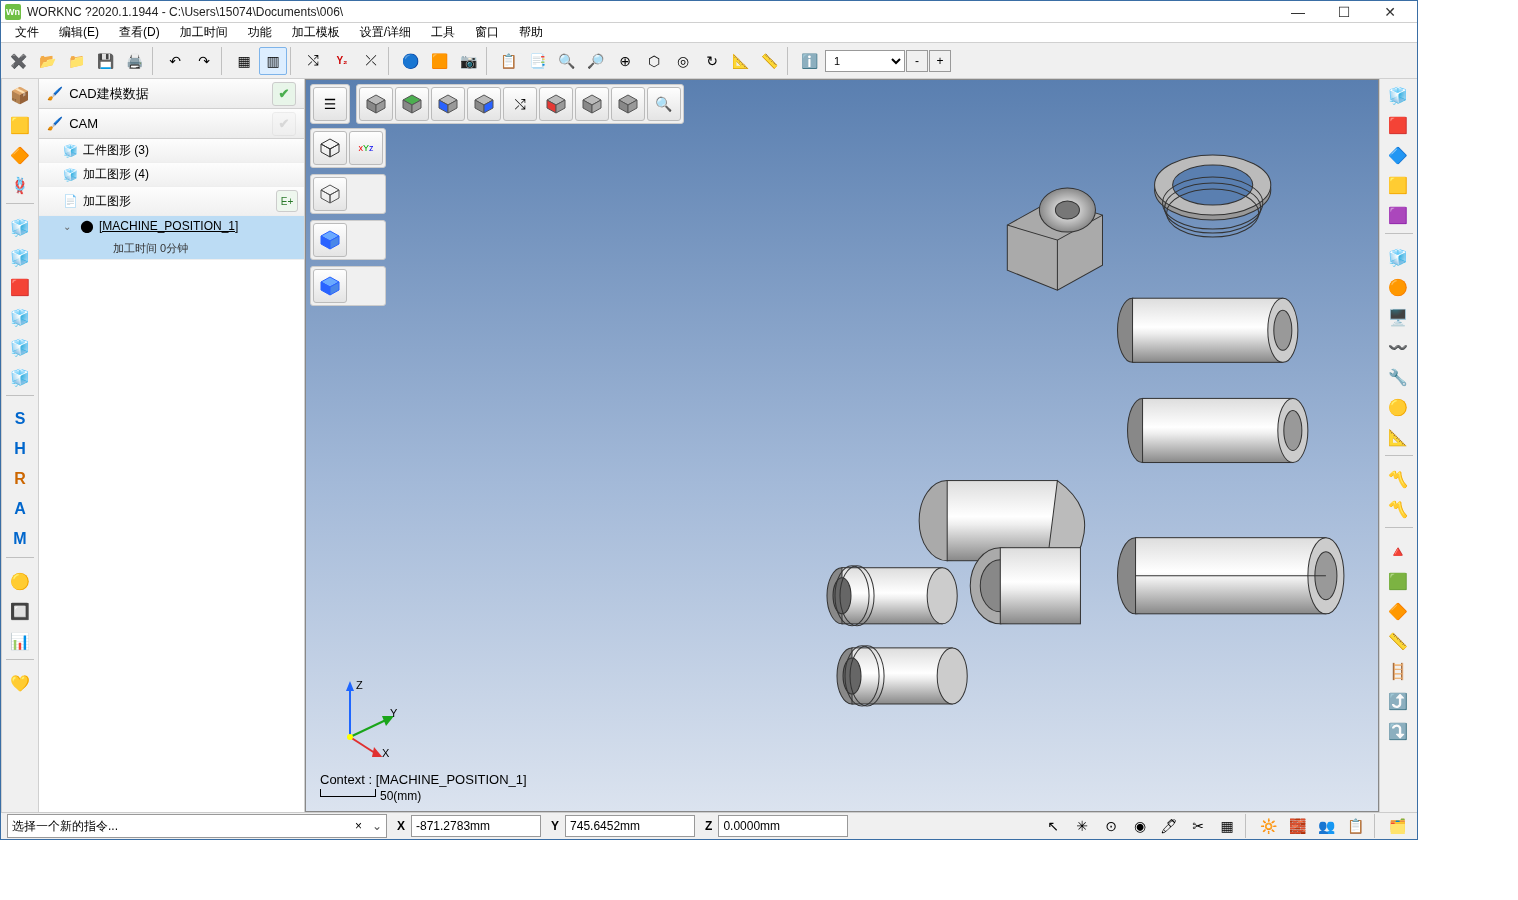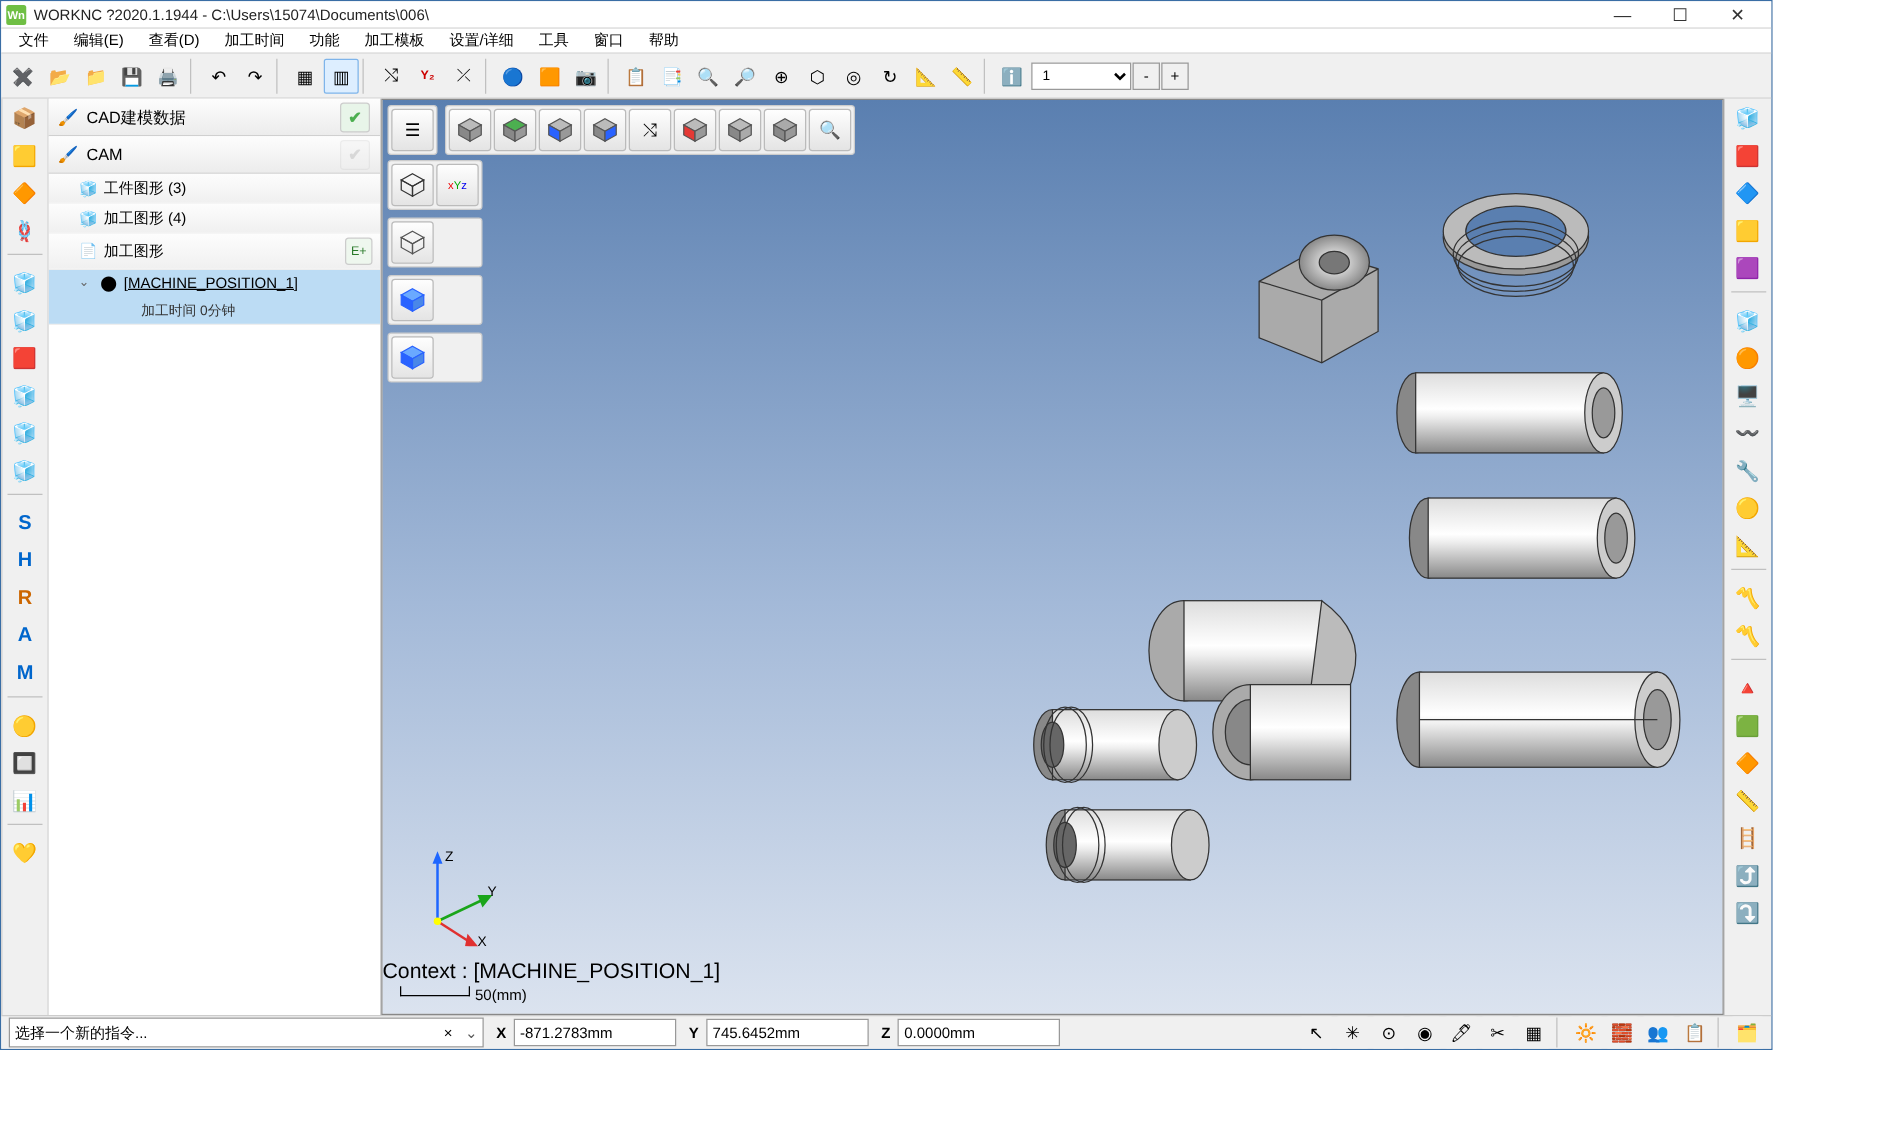--- a/index.html
+++ b/index.html
@@ -39,21 +39,21 @@
 .tree-row .ttl { font-weight: normal; text-decoration: underline; }
 .tree-row .sub { font-size: 11px; color: #555; margin-left: 32px; }
 .viewport-wrap { flex: 1; display: flex; flex-direction: column; position: relative; background: #fff; }
 .viewport-toolbar-row { position: absolute; top: 4px; left: 4px; display: flex; gap: 6px; z-index: 5; }
 .vp-btn-group { display: flex; gap: 2px; background: #f0f0f0; padding: 2px; border: 1px solid #ccc; border-radius: 3px; }
 .vp-btn { width: 34px; height: 34px; border: 1px solid #bbb; background: linear-gradient(#fefefe, #e4e4e4); display: flex; align-items: center; justify-content: center; cursor: pointer; border-radius: 3px; font-size: 14px; }
 .vp-col2 { position: absolute; top: 48px; left: 4px; display: flex; flex-direction: column; gap: 6px; z-index: 5; }
 .vp-col2 .vp-btn-group { flex-direction: row; }
 .viewport { position: absolute; top: 0; left: 0; right: 0; bottom: 0; background: linear-gradient(#5a7fb0 0%, #a3b9d8 55%, #dbe3ef 100%); border: 1px solid #888; overflow: hidden; }
 .axis-gizmo { position: absolute; left: 24px; bottom: 54px; width: 80px; height: 80px; }
-.context-lbl { position: absolute; left: 0; bottom: 24px; font-size: 17px; color: #000; }
+.context-lbl { position: absolute; left: 14px; bottom: 24px; font-size: 13px; color: #000; }
 .scale-lbl { position: absolute; left: 74px; bottom: 8px; font-size: 12px; color: #000; text-align: right; }
 .scale-bar { position: absolute; left: 14px; bottom: 14px; width: 56px; height: 8px; border-left: 1px solid #000; border-right: 1px solid #000; border-bottom: 1px solid #000; }
 .statusbar { height: 27px; background: #f0f0f0; display: flex; align-items: center; padding: 2px 6px; gap: 6px; border-top: 1px solid #ccc; font-size: 12px; }
 .status-combo { flex: 0 0 380px; height: 24px; display: flex; align-items: center; border: 1px solid #999; background: #fff; padding: 0 4px; }
 .status-combo .x { margin-left: auto; margin-right: 10px; cursor: pointer; }
 .status-combo .dd { cursor: pointer; color: #555; }
 .coord-group { display: flex; align-items: center; gap: 2px; }
 .coord-lbl { font-weight: bold; padding: 0 4px; }
 .coord-inp { width: 130px; height: 22px; border: 1px solid #999; background: #fff; padding: 0 4px; font-size: 12px; }
 .status-right { margin-left: auto; display: flex; align-items: center; gap: 3px; }

